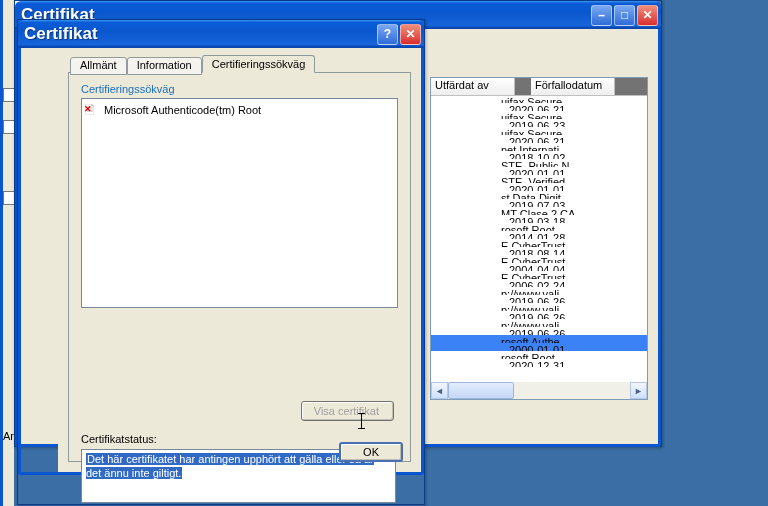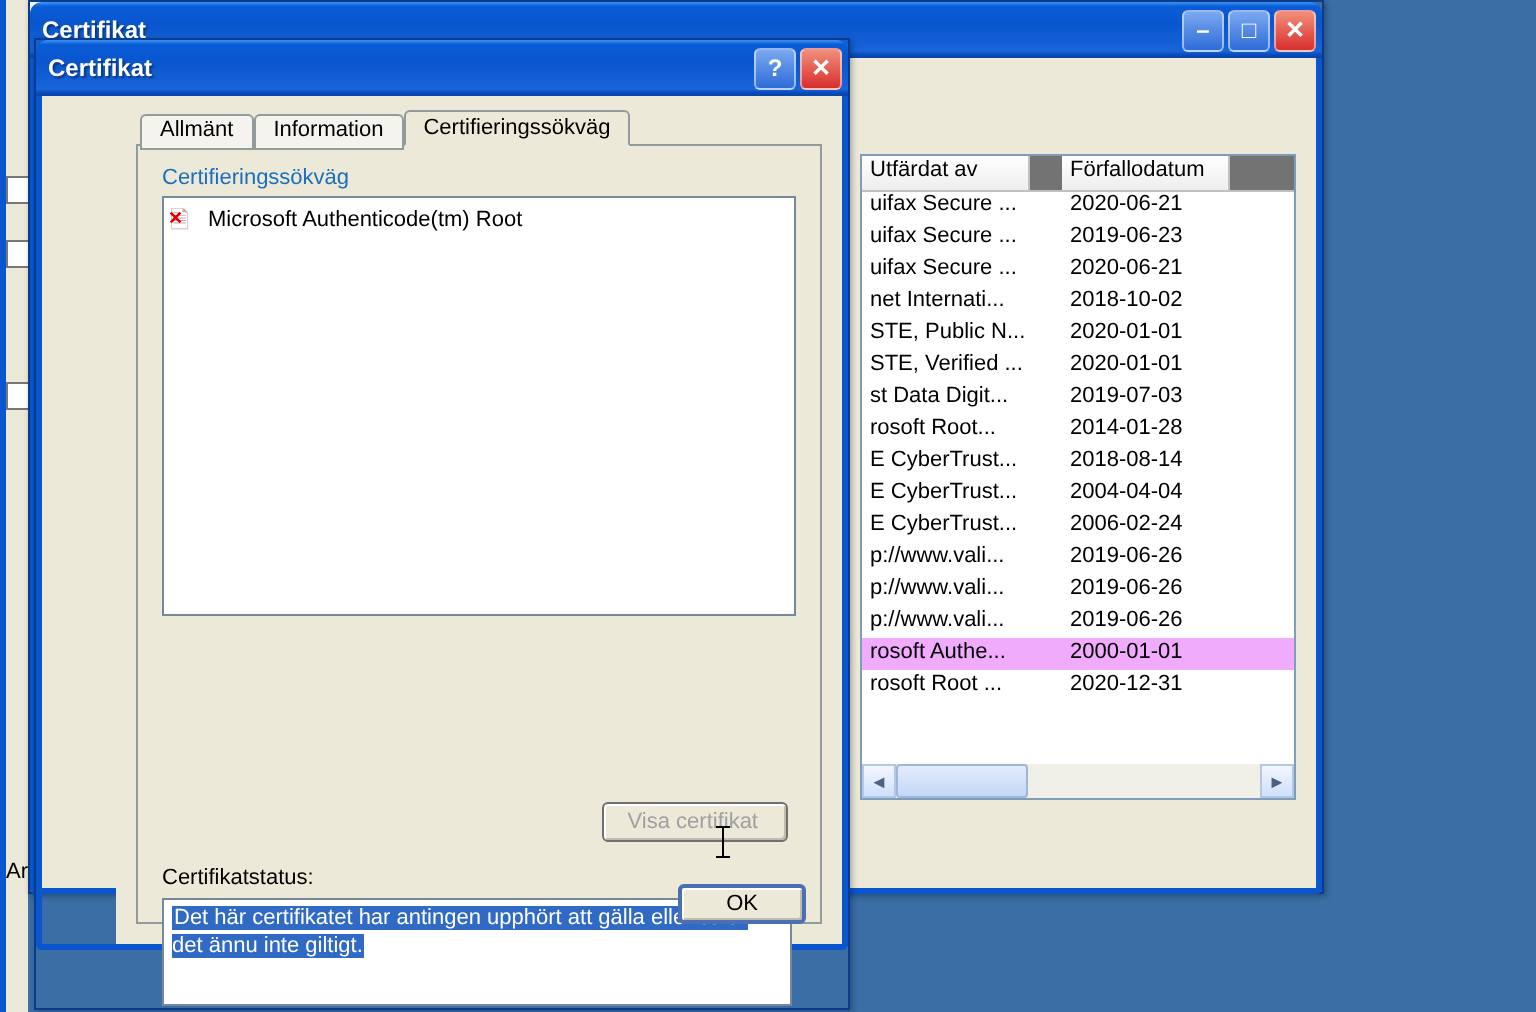--- a/index.html
+++ b/index.html
@@ -1,38 +1,38 @@
 <!DOCTYPE html>
 <html><head>
 <meta charset="utf-8">
 <style>
   * { box-sizing: border-box; margin: 0; padding: 0; font-family: Tahoma, sans-serif; font-size: 11px; }
   body { background: #3a6ea5; width: 768px; height: 506px; overflow: hidden; position: relative; }
   
   .window { position: absolute; border: 1px solid #0a3b8c; box-shadow: 1px 1px 3px rgba(0,0,0,0.3); }
   .titlebar { background: linear-gradient(to bottom, #3b95f0 0%, #0a5cd7 8%, #0956ce 40%, #1864d9 88%, #0a4bbb 94%, #0845a8 100%); height: 28px; display: flex; align-items: center; padding: 0 3px 0 6px; border-radius: 6px 6px 0 0; }
-  .titlebar .title { color: #fff; font-size: 12px; font-weight: bold; flex: 1; text-shadow: 1px 1px 1px rgba(0,0,0,0.4); }
+  .titlebar .title { color: #fff; font-size: 17px; font-weight: bold; flex: 1; text-shadow: 1px 1px 1px rgba(0,0,0,0.4); }
   .winbtns { display: flex; gap: 2px; }
   .winbtn { width: 21px; height: 21px; border-radius: 3px; display: flex; align-items: center; justify-content: center; color: #fff; font-weight: bold; font-size: 12px; border: 1px solid rgba(255,255,255,0.5); cursor: pointer; }
   .winbtn.min, .winbtn.max, .winbtn.help { background: linear-gradient(to bottom, #7ba8f0, #2e6cd8); }
   .winbtn.close { background: linear-gradient(to bottom, #f08f7b, #d82e2e); }
   .winbody { background: #ece9d8; border-top: none; }
   .window > .frame { border: 3px solid #0956ce; border-top: none; border-radius: 0 0 3px 3px; }
   
   
   #backWin { left: 14px; top: 0; width: 648px; height: 447px; }
   #backWin .content { height: 415px; background: #ece9d8; position: relative; }
   
   .listview { position: absolute; right: 10px; top: 48px; bottom: 44px; width: 218px; background: #fff; border: 1px solid #7f9db9; overflow: hidden; }
   .listhdr { display: flex; background: #737373; border-bottom: 1px solid #c0c0c0; height: 18px; }
   .listhdr .col { border-right: 1px solid #c0c0c0; padding: 1px 4px; background: linear-gradient(to bottom,#fff,#eee); white-space: nowrap; overflow: hidden; }
   .col1 { width: 84px; } .col2 { width: 84px; margin-left: 16px; }
   .listbody { overflow-y: hidden; position: absolute; top: 17px; bottom: 17px; left:0; right:0; }
-  .row { display: flex; height: 16px; white-space: nowrap; }
-  .row.sel { background: #f0abfc; }
+  .row { display: flex; height: 16px; align-items: center; white-space: nowrap; flex-direction: column; }
+  .row.sel { background: #3b82f6; }
   .row .cell { padding: 1px 4px; overflow: hidden; }
   .hscroll { position:absolute; bottom:0; left:0; right:0; height:17px; background:#eee; display:flex; }
   .hscroll .arr { width:17px; height:17px; background:linear-gradient(to bottom,#f3f6fe,#cfe0fc); border:1px solid #b3c8e8; display:flex;align-items:center;justify-content:center; color:#4d6185; font-size:9px;}
   .hscroll .track { flex:1; background:#f0f0e8; position:relative;}
   .hscroll .thumb { position:absolute; left:0; width:36%; top:0; bottom:0; background:linear-gradient(to bottom,#e3ecfb,#c4d7f6); border:1px solid #9fb6dc; border-radius:2px;}
   
   
   #consoleWin { left: 665px; top: 112px; width: 110px; height: 340px; }
   #consoleWin .titlebar { background: linear-gradient(to bottom,#fff,#d0cdbd 50%,#d0cdbd); height: 22px; border-radius:0; border:1px solid #888;}
   #consoleWin .titlebar .winbtn { width:16px; height:14px; border-radius:0; background:#d4d0c8; color:#000; border:1px solid #888; font-size:10px; }
@@ -126,20 +126,24 @@
             </div>
             <div class="row">
               <div class="cell col1">STE, Verified ...</div>
               <div class="cell col2">2020-01-01</div>
             </div>
             <div class="row">
               <div class="cell col1">st Data Digit...</div>
               <div class="cell col2">2019-07-03</div>
             </div>
             <div class="row">
+              <div class="cell col1">MT Clase 2 CA</div>
+              <div class="cell col2">2019-03-18</div>
+            </div>
+            <div class="row">
               <div class="cell col1">rosoft Root...</div>
               <div class="cell col2">2014-01-28</div>
             </div>
             <div class="row">
               <div class="cell col1">E CyberTrust...</div>
               <div class="cell col2">2018-08-14</div>
             </div>
             <div class="row">
               <div class="cell col1">E CyberTrust...</div>
               <div class="cell col2">2004-04-04</div>

